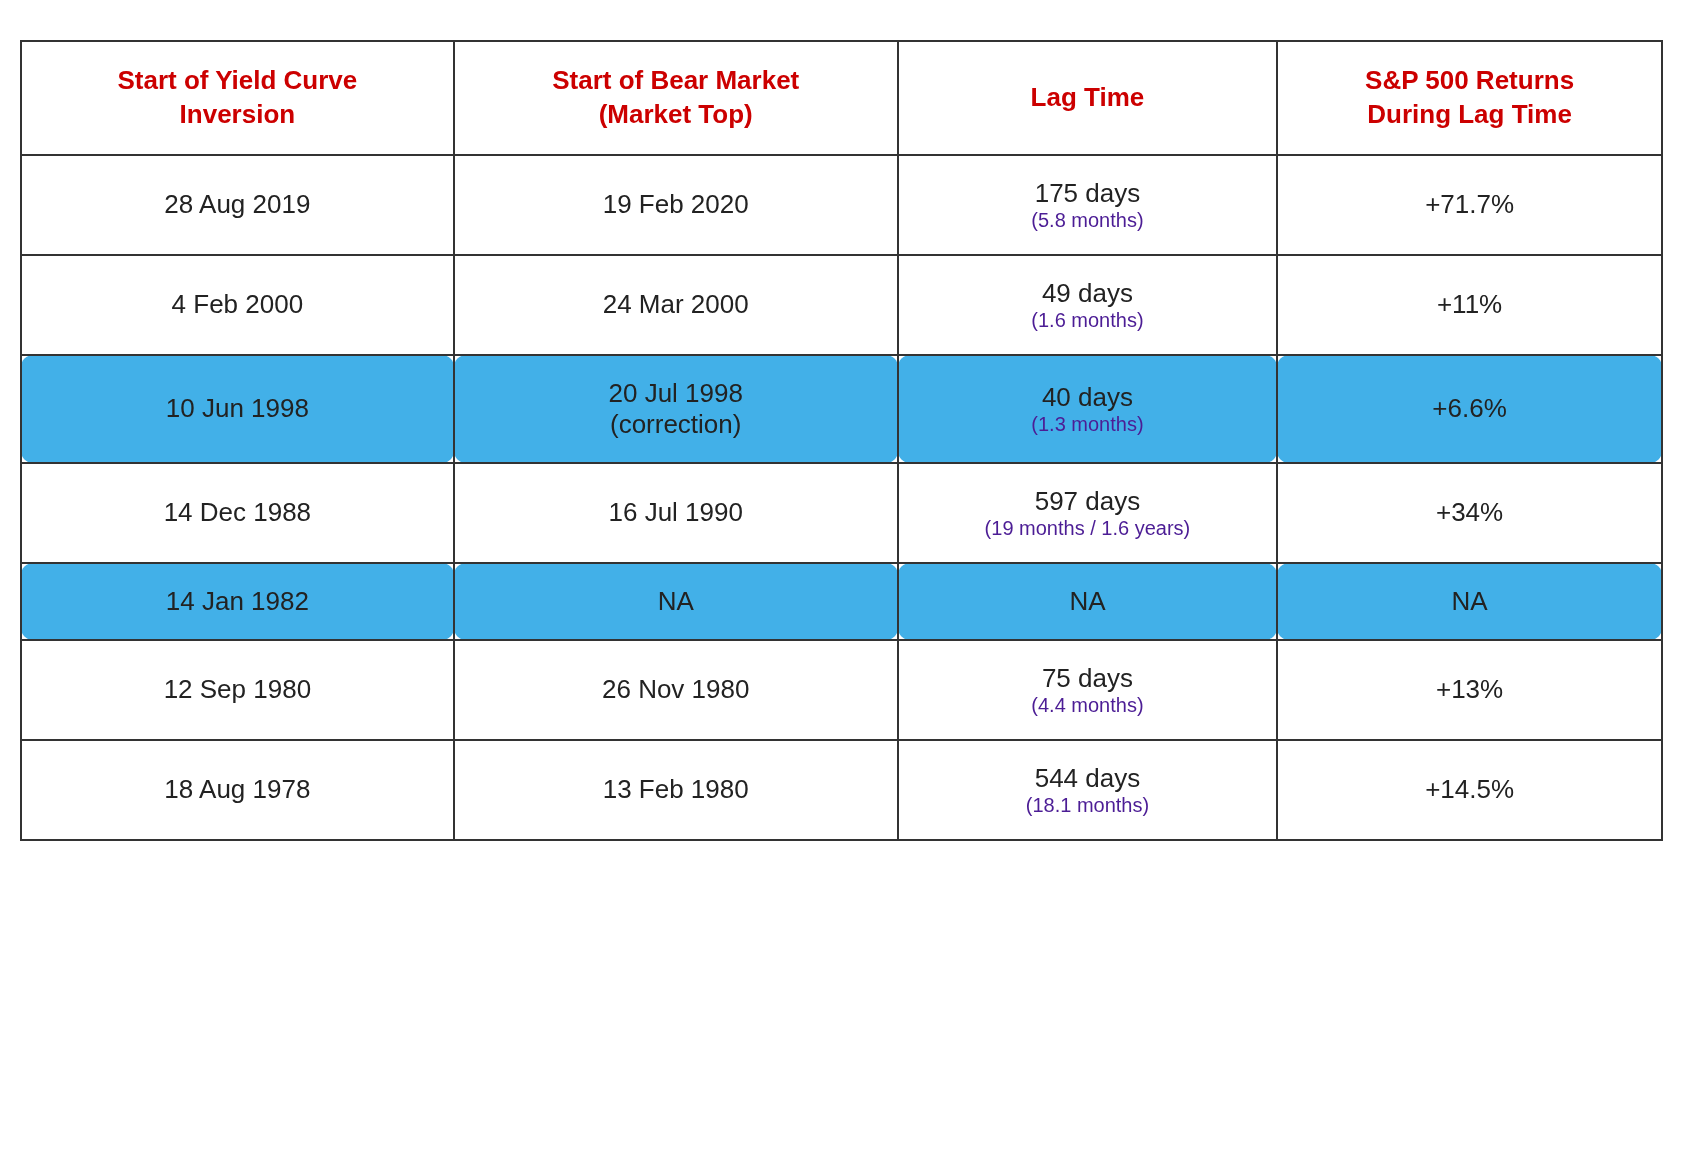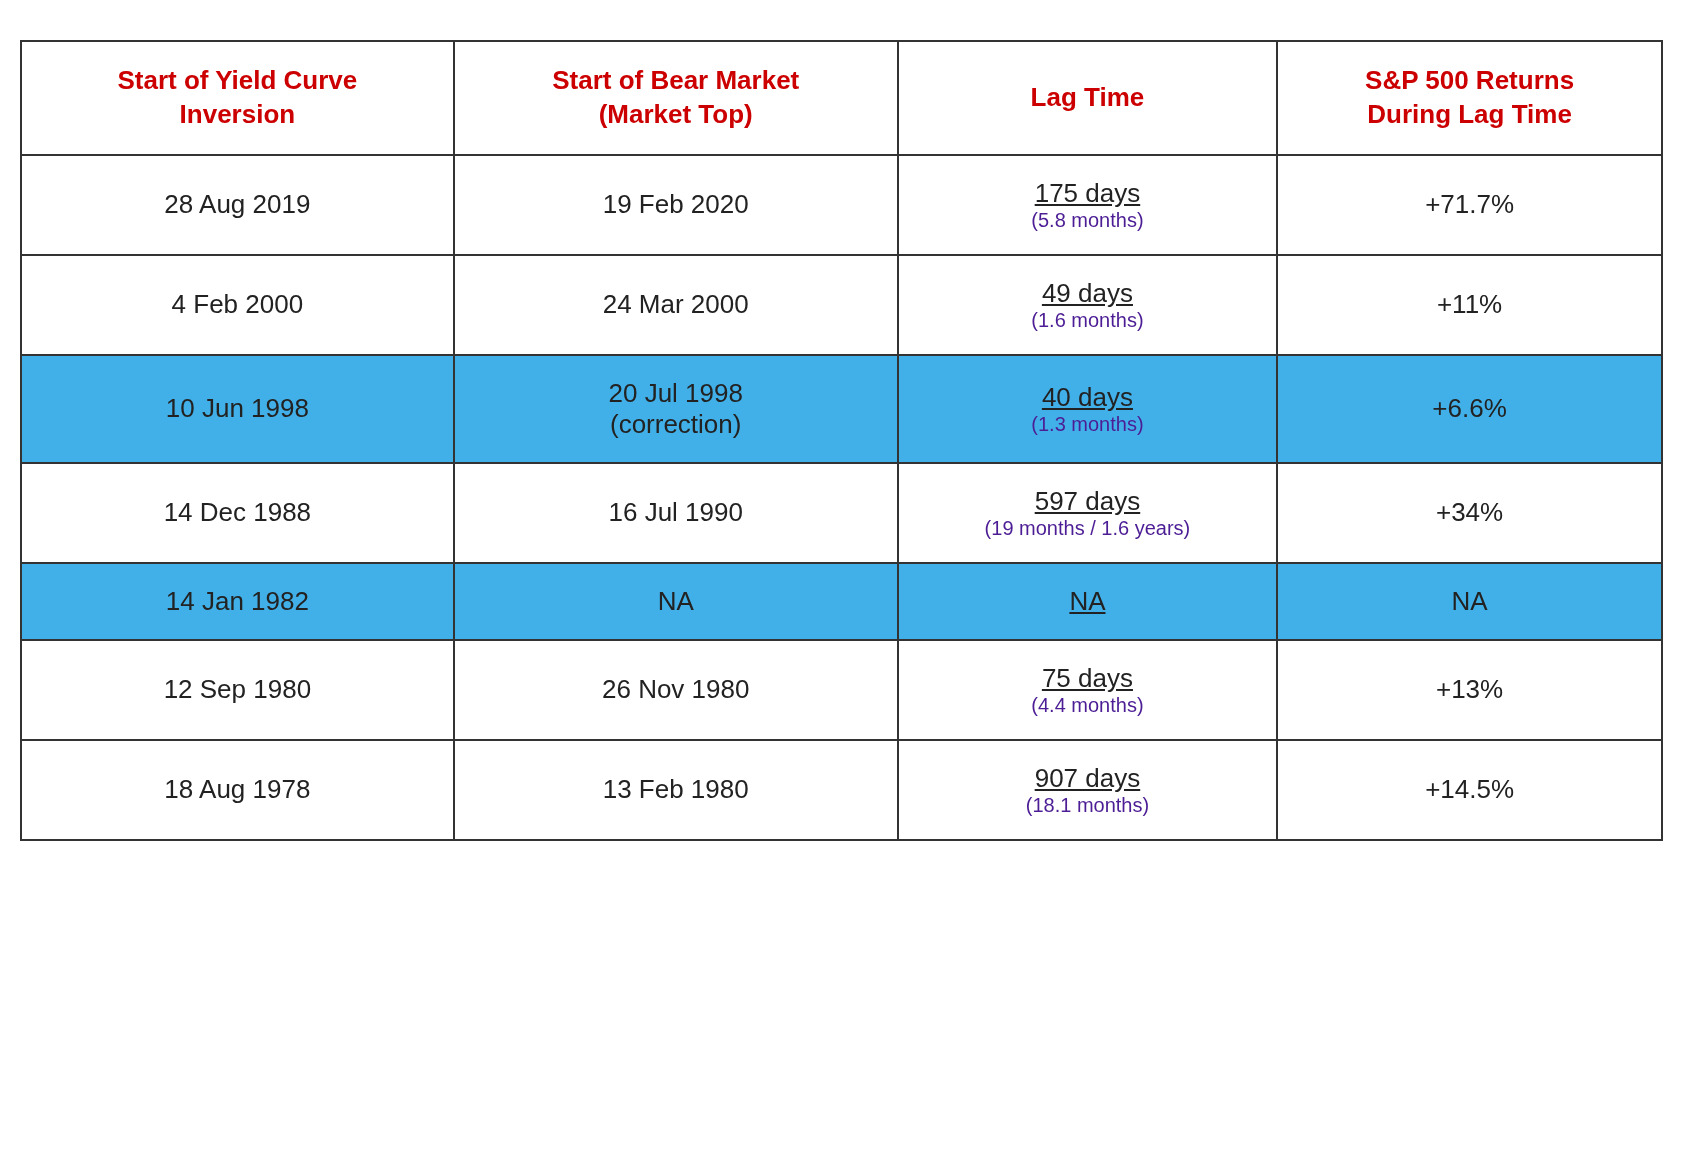--- a/index.html
+++ b/index.html
@@ -31,25 +31,25 @@
       color: #cc0000;
       font-size: 26px;
       font-weight: bold;
       line-height: 1.3;
       background: #ffffff;
     }
     tbody td {
       font-size: 26px;
       color: #222222;
       font-weight: normal;
+      border-radius: 12px;
     }
     .lag-primary {
       display: block;
       font-size: 26px;
-      text-decoration: underline;
     }
     .lag-secondary {
       display: block;
       font-size: 20px;
       color: #4c1d95;
     }
     .row-blue td {
       background-color: #42b0e8;
       color: #222222;
     }
@@ -126,20 +126,20 @@
           <td>
             <span class="lag-primary">75 days</span>
             <span class="lag-secondary">(4.4 months)</span>
           </td>
           <td>+13%</td>
         </tr>
         <tr class="row-white">
           <td>18 Aug 1978</td>
           <td>13 Feb 1980</td>
           <td>
-            <span class="lag-primary">907 days</span>
+            <span class="lag-primary">544 days</span>
             <span class="lag-secondary">(18.1 months)</span>
           </td>
           <td>+14.5%</td>
         </tr>
       </tbody>
   </table>
 </div>
 
 </body></html>

